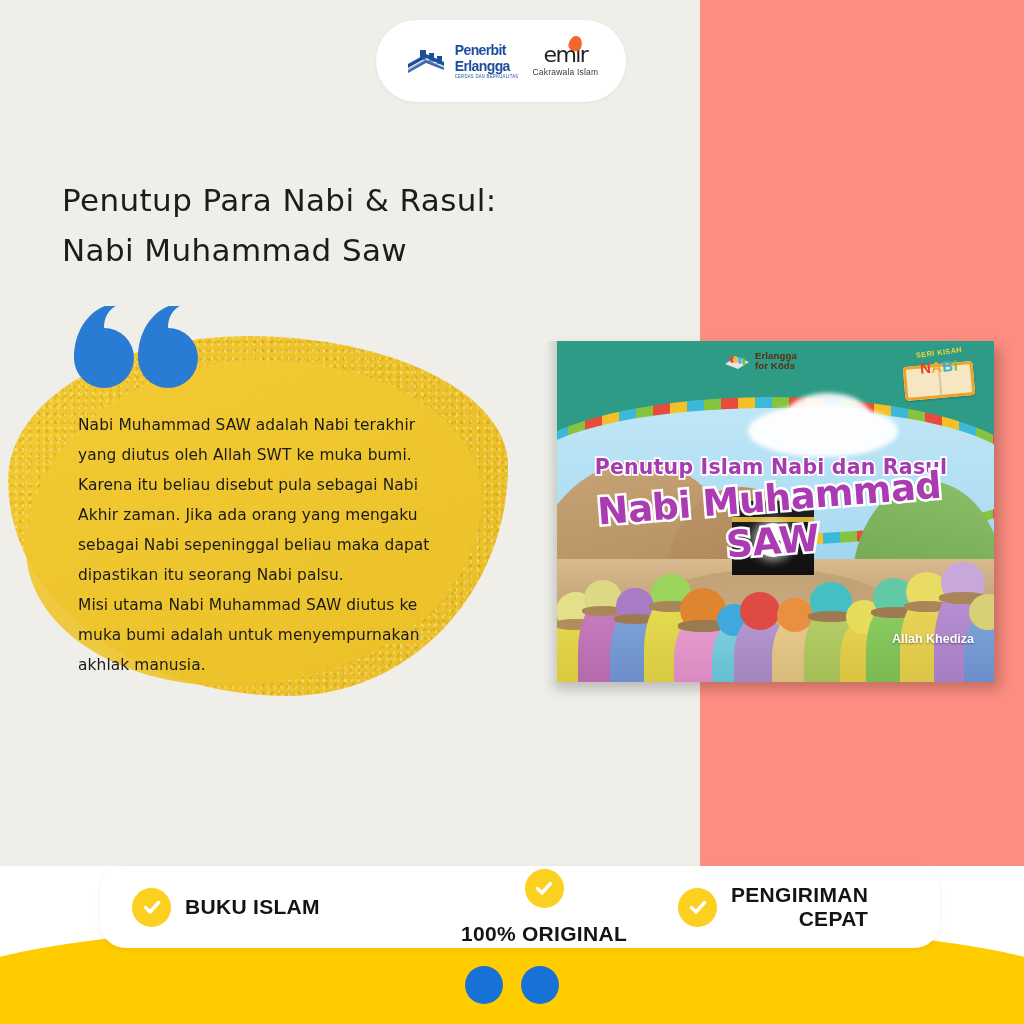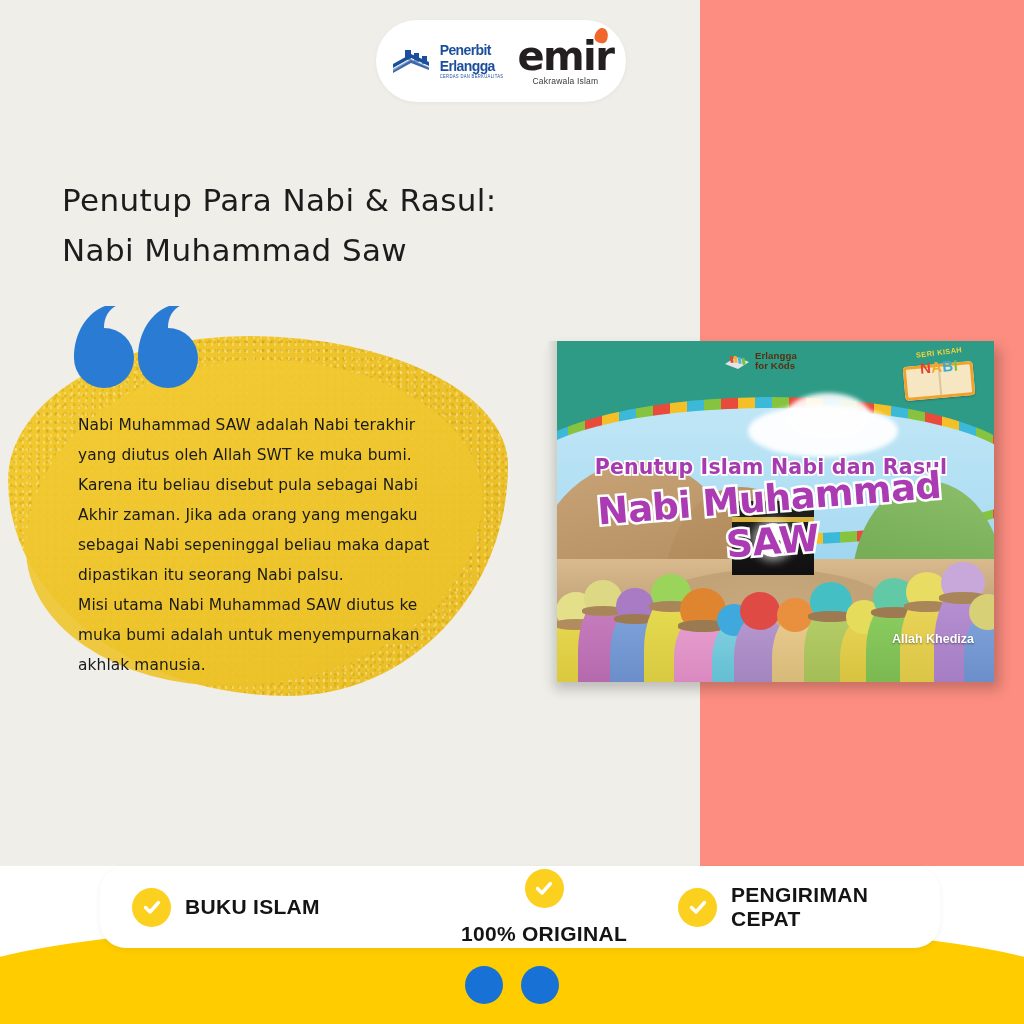--- a/index.html
+++ b/index.html
@@ -35,21 +35,21 @@
     font-family:"Liberation Sans", sans-serif;font-weight:bold;
     color:#1B4E9B;font-size:14px;letter-spacing:-0.6px;
   }
   .erl-words .l2{display:block;margin-top:1px;}
   .erl-words .tag{
     display:block;font-size:4.2px;color:#1B4E9B;letter-spacing:.3px;
     font-family:"Liberation Sans", sans-serif;margin-top:2px;transform:scaleY(1.1);
   }
   .emir-logo{display:flex;flex-direction:column;align-items:center;position:relative;}
   .emir-word{
-    font-family:"DejaVu Sans", sans-serif;font-weight:bold;font-size:40px;
+    font-family:"DejaVu Sans", sans-serif;font-weight:normal;font-size:22px;
     color:#231F20;letter-spacing:-1.6px;line-height:.95;position:relative;
   }
   .emir-dot{
     position:absolute;right:5px;top:-9px;width:13px;height:15px;
     background:#F0662B;border-radius:60% 60% 50% 50% / 70% 70% 40% 40%;
     transform:rotate(16deg);
   }
   .emir-sub{
     font-family:"Liberation Sans", sans-serif;font-size:8.5px;color:#3A3A3A;
     letter-spacing:.2px;margin-top:1px;text-align:right;
@@ -215,21 +215,21 @@
 
   
   .feature-bar{
     position:absolute;left:100px;top:866px;width:840px;height:82px;
     background:#FFFFFF;border-radius:26px;
     display:flex;align-items:center;box-shadow:0 2px 6px rgba(0,0,0,.06);
   }
   .feature{display:flex;align-items:center;gap:14px;}
   .f1{margin-left:32px;width:278px;}
   .f2{width:268px;flex-direction:column;}
-  .f3{width:auto;}
+  .f3{width:auto;text-align:right;}
   .check{
     width:39px;height:39px;border-radius:50%;background:#FCD01E;flex:none;
     display:flex;align-items:center;justify-content:center;
   }
   .check svg{display:block;}
   .feature .txt{
     font-family:"Liberation Sans", sans-serif;font-weight:bold;font-size:21px;
     color:#141414;letter-spacing:.3px;line-height:1.12;text-transform:uppercase;
     white-space:pre-line;
   }

